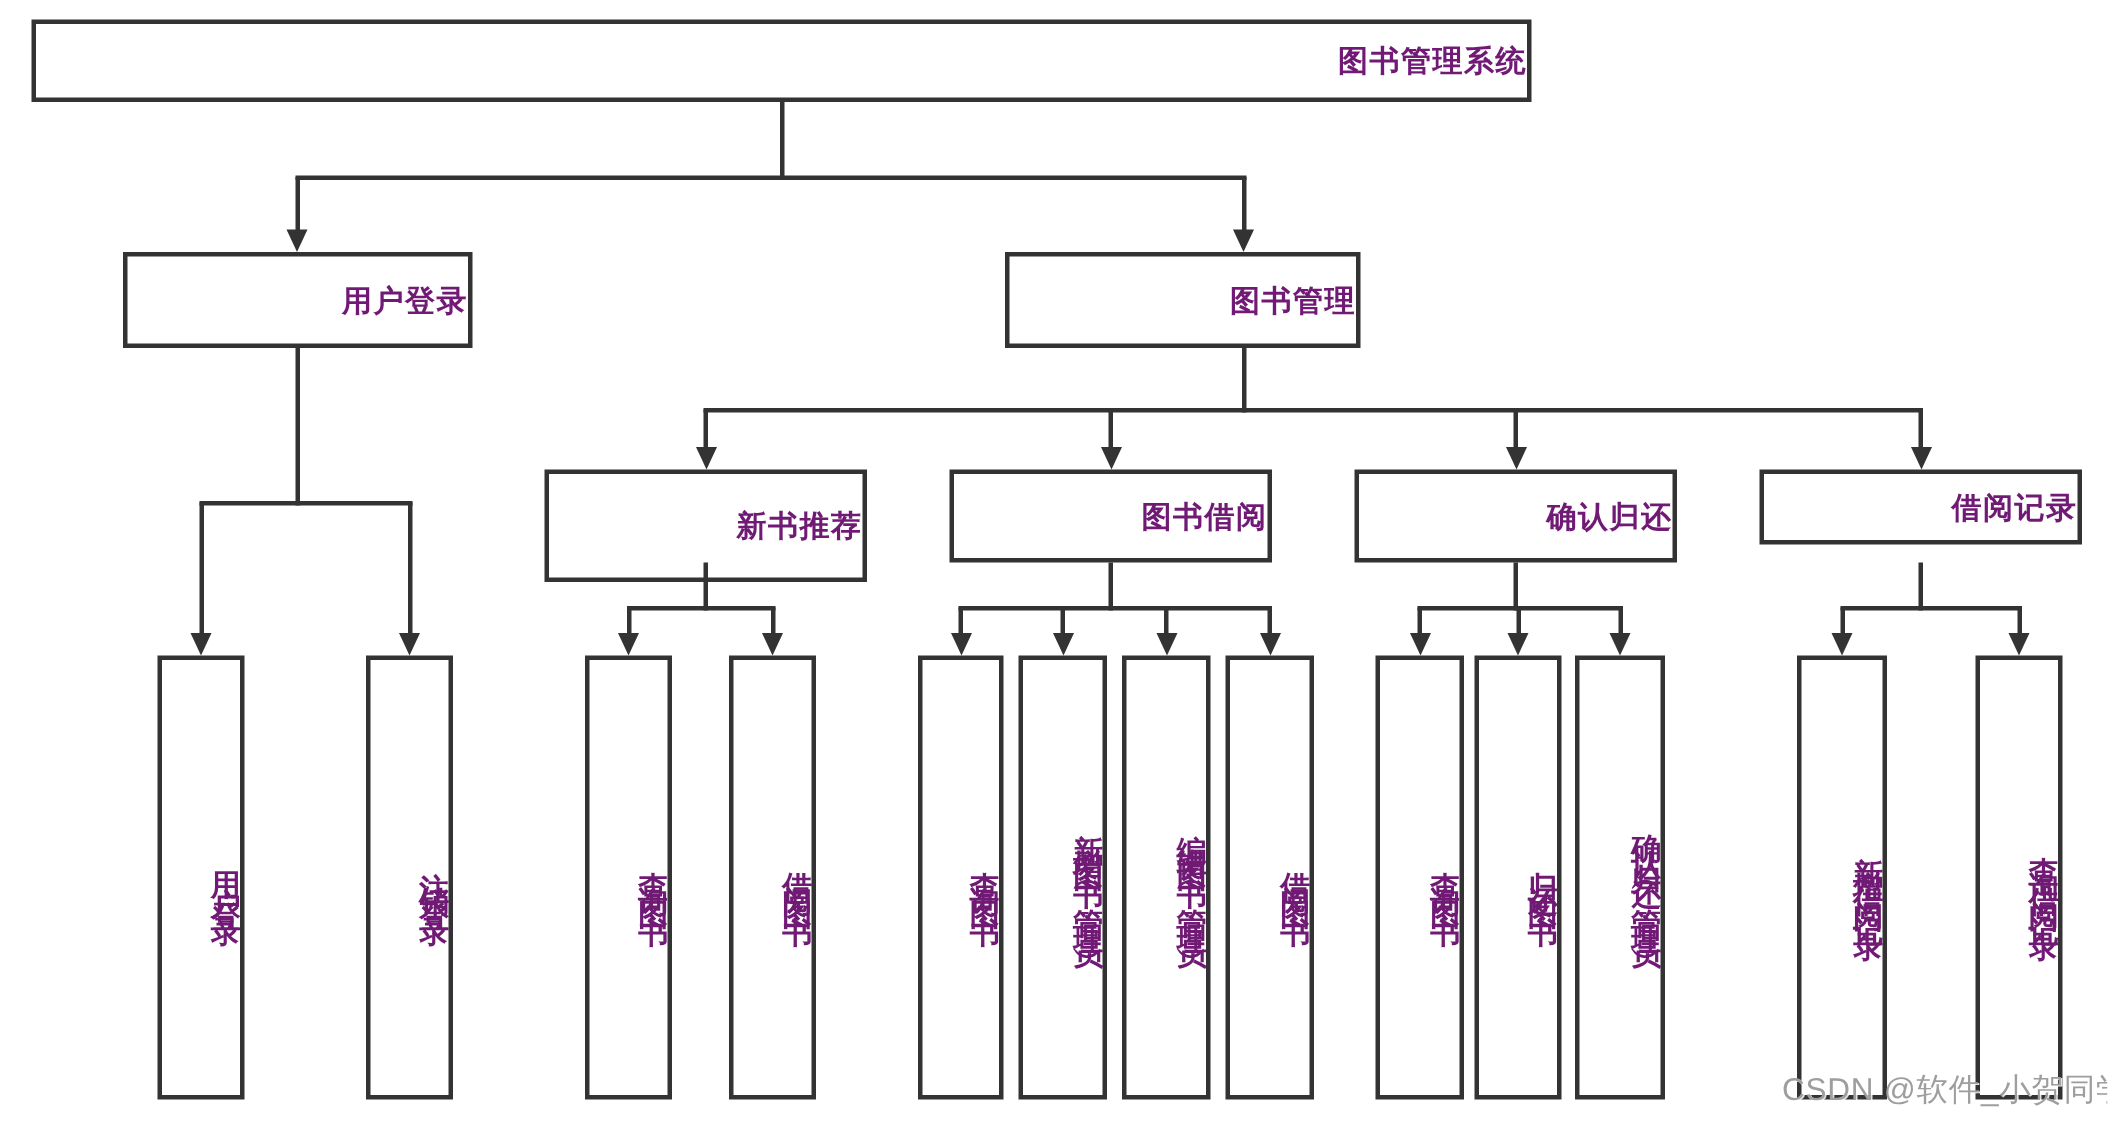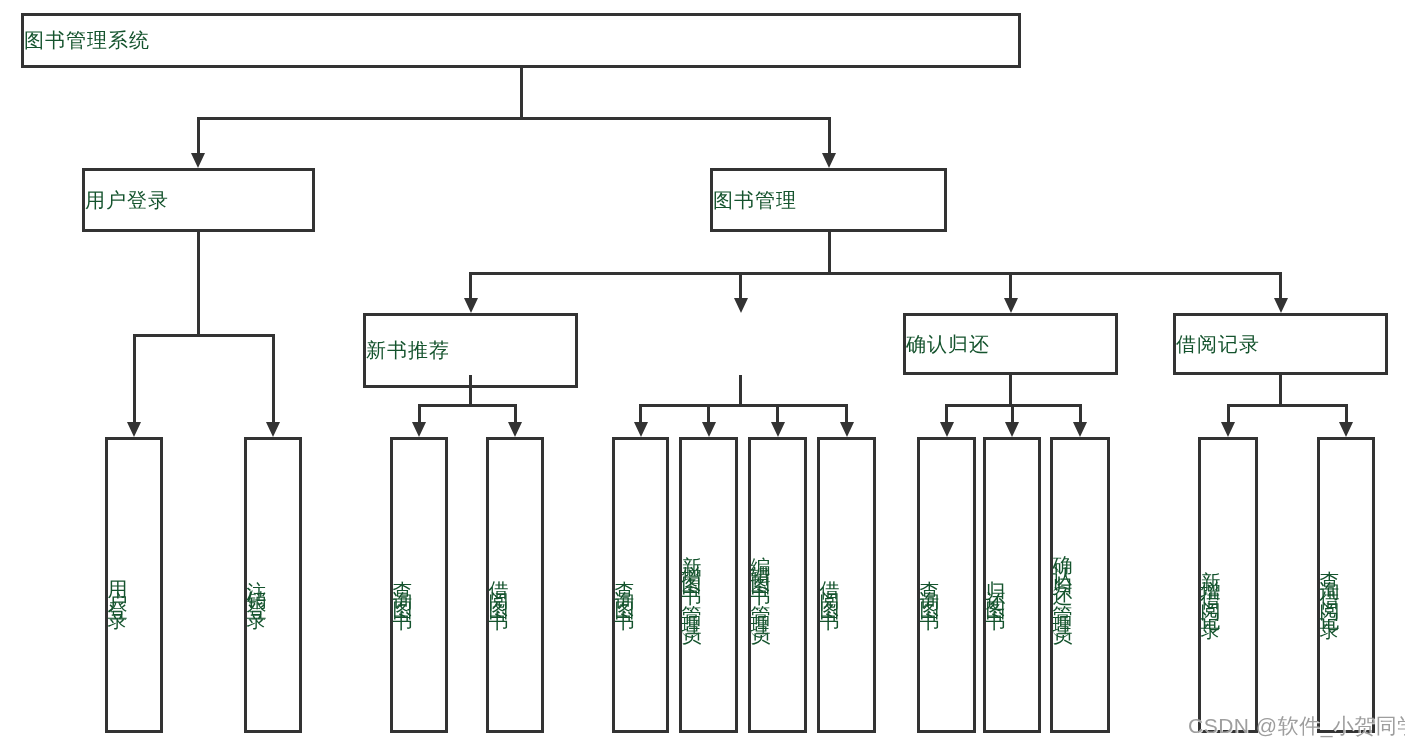--- a/index.html
+++ b/index.html
@@ -15,22 +15,23 @@
     overflow: hidden;
     font-family: "Liberation Sans", "DejaVu Sans", sans-serif;
   }
   .node {
     position: absolute;
     box-sizing: border-box;
     border: 3px solid #333333;
     background: #ffffff;
     display: flex;
     align-items: center;
-    justify-content: flex-start;
-    color: #14532d;
+    justify-content: flex-end;
+    color: #701a75;
+    font-weight: bold;
   }
   .hnode .lbl {
     font-size: 20px;
     letter-spacing: 1px;
     white-space: nowrap;
   }
   .vnode .lbl {
     writing-mode: vertical-rl;
     text-orientation: mixed;
     font-size: 20px;
@@ -67,31 +68,34 @@
 
 <div id="canvas">
 
   <div class="node hnode" style="left:21px; top:13px; width:1000px; height:55px;">
     <span class="lbl">图书管理系统</span>
   </div>
 
   <div class="node hnode" style="left:82px; top:168px; width:233px; height:64px;">
     <span class="lbl">用户登录</span>
   </div>
-  <div class="node hnode" style="left:710px; top:168px; width:237px; height:64px;">
+  <div class="node hnode" style="left:670px; top:168px; width:237px; height:64px;">
     <span class="lbl">图书管理</span>
   </div>
 
   <div class="node hnode" style="left:363px; top:313px; width:215px; height:75px;">
     <span class="lbl">新书推荐</span>
   </div>
+  <div class="node hnode" style="left:633px; top:313px; width:215px; height:62px;">
+    <span class="lbl">图书借阅</span>
+  </div>
   <div class="node hnode" style="left:903px; top:313px; width:215px; height:62px;">
     <span class="lbl">确认归还</span>
   </div>
-  <div class="node hnode" style="left:1173px; top:313px; width:215px; height:62px;">
+  <div class="node hnode" style="left:1173px; top:313px; width:215px; height:50px;">
     <span class="lbl">借阅记录</span>
   </div>
 
   <div class="node vnode" style="left:105px; top:437px; width:58px; height:296px;">
     <span class="lbl">用户登录</span>
   </div>
   <div class="node vnode" style="left:244px; top:437px; width:58px; height:296px;">
     <span class="lbl">注销登录</span>
   </div>
 

